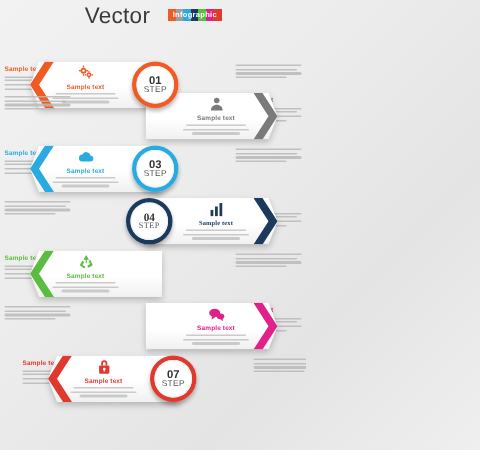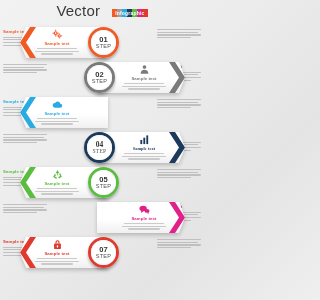--- a/index.html
+++ b/index.html
@@ -6,21 +6,21 @@
   body{
     width:204px;height:300px;overflow:hidden;
     font-family:"Liberation Sans",sans-serif;
     background:linear-gradient(135deg,#f2f2f2 0%,#ececec 40%,#e4e4e4 70%,#efefef 100%);
     position:relative;
   }
   .stage{position:absolute;inset:0;}
 
   
   .header{position:absolute;top:2px;left:0;width:204px;text-align:center;}
-  .title-wrap{display:inline-flex;align-items:flex-end;gap:12px;}
+  .title-wrap{display:inline-flex;align-items:center;gap:12px;}
   .title{
     font-size:15px;font-weight:400;color:#3a3a3a;letter-spacing:.2px;
     line-height:15px;font-family:"Liberation Sans",sans-serif;
   }
   .sub-bar{
     display:inline-block;position:relative;height:8px;
     padding:0 1px;margin-bottom:1px;
     background:linear-gradient(90deg,
       #f05a24 0 14%, #9e9e9e 14% 28%, #29abe2 28% 42%,
       #1b3a5c 42% 56%, #5bbd3f 56% 70%, #e0218a 70% 84%, #e03a2f 84% 100%);
@@ -127,21 +127,21 @@
   <div class="header">
     <div class="title-wrap">
       <span class="title">Vector</span>
       <span class="sub-bar">
         <span>Infographic</span>
       </span>
     </div>
   </div>
 
   <div id="rows-host">
-      <div class="row dir-left" style="top: 26px;">
+      <div class="row dir-left" style="top: 40px;">
         <div class="side left">
           <div class="head" style="color:#f05a24">Sample text</div>
           <span class="lines">
             <i></i>
             <i></i>
             <i></i>
             <i></i>
           </span>
         </div>
         <div class="side right">
@@ -216,26 +216,20 @@
               </svg>
             </span>
             <div class="blabel" style="color:#7a7a7a">Sample text</div>
             <span class="lines">
               <i></i>
               <i></i>
               <i></i>
             </span>
           </div>
         </div>
-        <div class="circle">
-          <div class="ring" style="border-color:#7a7a7a"></div>
-          <div class="inner"></div>
-          <div class="num">02</div>
-          <div class="stp">STEP</div>
-        </div>
       </div>
       <div class="row dir-left" style="top: 96px;">
         <div class="side left">
           <div class="head" style="color:#29abe2">Sample text</div>
           <span class="lines">
             <i></i>
             <i></i>
             <i></i>
             <i></i>
           </span>
@@ -257,20 +251,26 @@
                 <path d="M6.5 19h11.2a4.3 4.3 0 0 0 .5-8.6A6.2 6.2 0 0 0 6.6 8.6 4.3 4.3 0 0 0 6.5 19z"></path>
               </svg>
             </span>
             <div class="blabel" style="color:#29abe2">Sample text</div>
             <span class="lines">
               <i></i>
               <i></i>
               <i></i>
             </span>
           </div>
+        </div>
+        <div class="circle">
+          <div class="ring" style="border-color:#29abe2"></div>
+          <div class="inner"></div>
+          <div class="num">03</div>
+          <div class="stp">STEP</div>
         </div>
       </div>
       <div class="row dir-right" style="top: 131px; font-family: Liberation Serif, serif;">
         <div class="side right">
           <div class="head" style="color:#1b3a5c">Sample text</div>
           <span class="lines">
             <i></i>
             <i></i>
             <i></i>
             <i></i>
@@ -340,26 +340,20 @@
               </svg>
             </span>
             <div class="blabel" style="color:#5bbd3f">Sample text</div>
             <span class="lines">
               <i></i>
               <i></i>
               <i></i>
             </span>
           </div>
         </div>
-        <div class="circle">
-          <div class="ring" style="border-color:#5bbd3f"></div>
-          <div class="inner"></div>
-          <div class="num">05</div>
-          <div class="stp">STEP</div>
-        </div>
       </div>
       <div class="row dir-right" style="top: 201px;">
         <div class="side right">
           <div class="head" style="color:#e0218a">Sample text</div>
           <span class="lines">
             <i></i>
             <i></i>
             <i></i>
             <i></i>
           </span>
@@ -386,21 +380,21 @@
             </span>
             <div class="blabel" style="color:#e0218a">Sample text</div>
             <span class="lines">
               <i></i>
               <i></i>
               <i></i>
             </span>
           </div>
         </div>
       </div>
-      <div class="row dir-left" style="top: 236px;">
+      <div class="row dir-left" style="top: 236px; margin-left: 12px;">
         <div class="side left">
           <div class="head" style="color:#e03a2f">Sample text</div>
           <span class="lines">
             <i></i>
             <i></i>
             <i></i>
             <i></i>
           </span>
         </div>
         <div class="side right">

